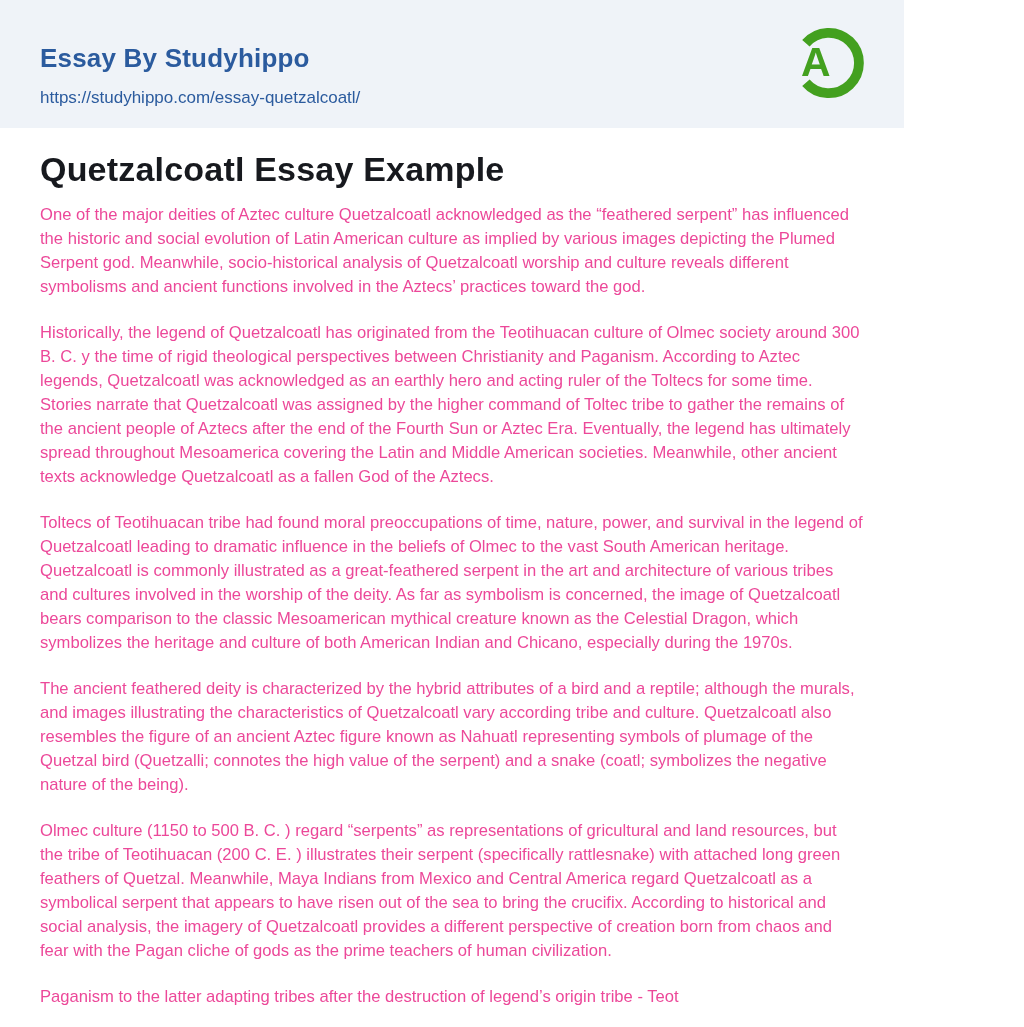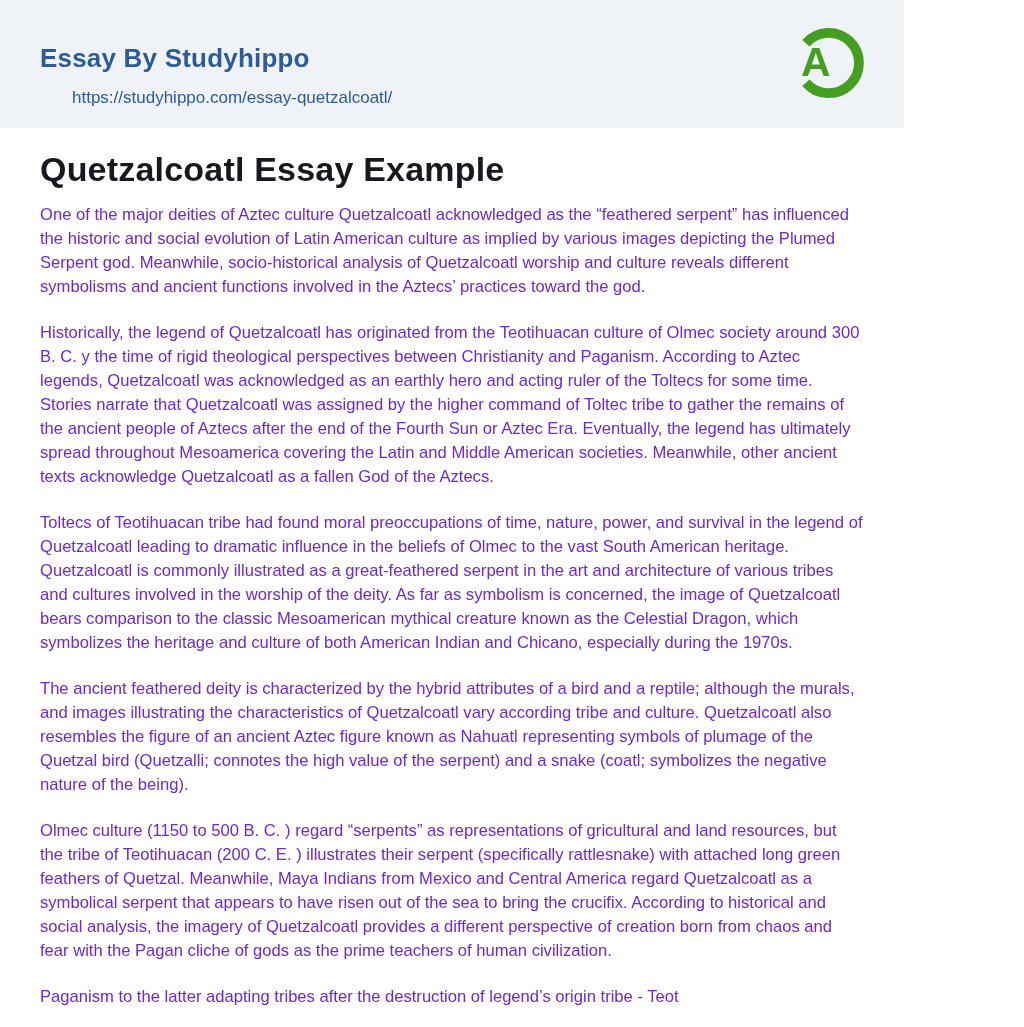--- a/index.html
+++ b/index.html
@@ -29,21 +29,20 @@
     letter-spacing: 0.2px;
   }
   .essay-url {
     position: absolute;
     top: 88px;
     left: 40px;
     font-size: 17px;
     font-weight: 400;
     color: #2b5b9e;
     text-decoration: none;
-    margin-left: 32px;
   }
   .logo {
     position: absolute;
     top: 24px;
     right: 36px;
     width: 78px;
     height: 78px;
   }
   .main {
     padding: 22px 40px 40px 40px;
@@ -51,21 +50,21 @@
   .essay-title {
     font-size: 34px;
     font-weight: 700;
     color: #17191e;
     letter-spacing: 0.2px;
     margin-bottom: 14px;
   }
   .essay-body p {
     font-size: 16.6px;
     line-height: 24px;
-    color: #6d28d9;
+    color: #ec4899;
     margin-bottom: 22px;
     max-width: 946px;
   }
 </style>
 </head>
 <body>
 
 <div class="page">
 
   <div class="header">

